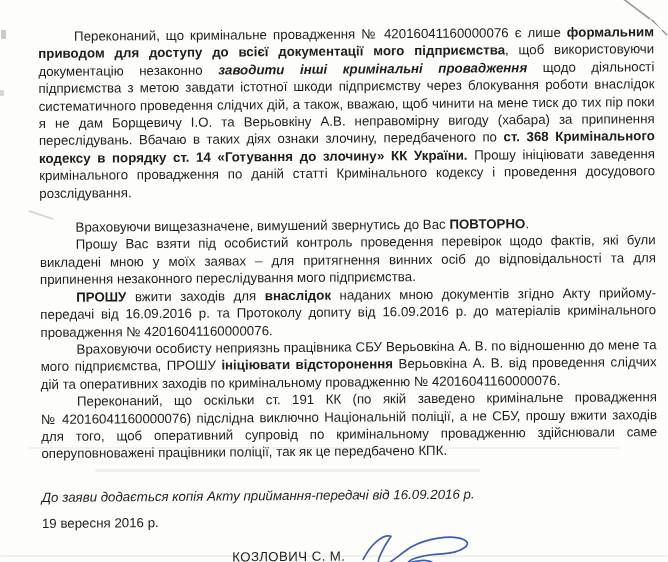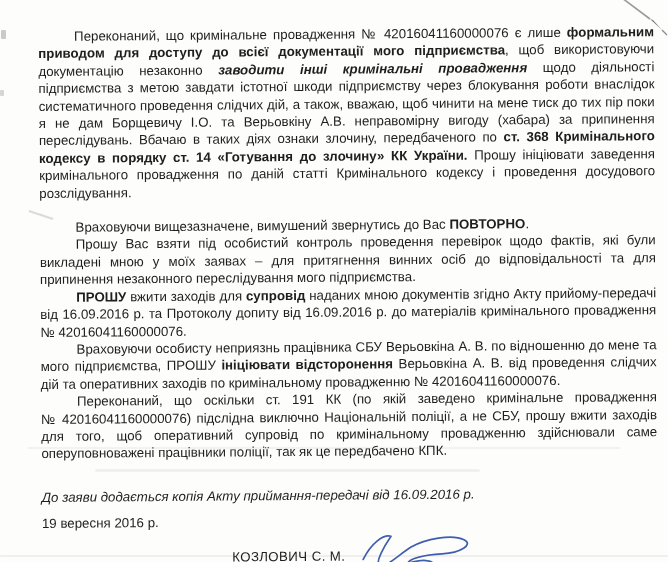--- a/index.html
+++ b/index.html
@@ -98,21 +98,21 @@
   <div class="speck k1"></div>
   <div class="speck k2"></div>
   <div class="speck k3"></div>
 
   <div class="content">
 
     <div id="doc-body">
         <p class="para indent"><span>Переконаний, що кримінальне провадження № 42016041160000076 є лише </span><span class="b">формальним приводом для доступу до всієї документації мого підприємства</span><span>, щоб використовуючи документацію незаконно </span><span class="b i">заводити інші кримінальні провадження</span><span> щодо діяльності підприємства з метою завдати істотної шкоди підприємству через блокування роботи внаслідок систематичного проведення слідчих дій, а також, вважаю, щоб чинити на мене тиск до тих пір поки я не дам Борщевичу І.О. та Верьовкіну А.В. неправомірну вигоду (хабара) за припинення переслідувань. Вбачаю в таких діях ознаки злочину, передбаченого по </span><span class="b">ст. 368 Кримінального кодексу в порядку ст. 14 «Готування до злочину» КК України.</span><span> Прошу ініціювати заведення кримінального провадження по даній статті Кримінального кодексу і проведення досудового розслідування.</span></p>
         <p class="para gap"><span>Враховуючи вищезазначене, вимушений звернутись до Вас </span><span class="b">ПОВТОРНО</span><span>.</span></p>
         <p class="para"><span>Прошу Вас взяти під особистий контроль проведення перевірок щодо фактів, які були викладені мною у моїх заявах – для притягнення винних осіб до відповідальності та для припинення незаконного переслідування мого підприємства.</span></p>
-        <p class="para"><span class="b">ПРОШУ</span><span> вжити заходів для </span><span class="b">супровід</span><span> наданих мною документів згідно Акту прийому-передачі від 16.09.2016 р. та Протоколу допиту від 16.09.2016 р. до матеріалів кримінального провадження №&nbsp;42016041160000076.</span></p>
+        <p class="para"><span class="b">ПРОШУ</span><span> вжити заходів для </span><span class="b">внаслідок</span><span> наданих мною документів згідно Акту прийому-передачі від 16.09.2016 р. та Протоколу допиту від 16.09.2016 р. до матеріалів кримінального провадження №&nbsp;42016041160000076.</span></p>
         <p class="para"><span>Враховуючи особисту неприязнь працівника СБУ Верьовкіна А. В. по відношенню до мене та мого підприємства, ПРОШУ </span><span class="b">ініціювати відсторонення</span><span> Верьовкіна А. В. від проведення слідчих дій та оперативних заходів по кримінальному провадженню №&nbsp;42016041160000076.</span></p>
         <p class="para"><span>Переконаний, що оскільки ст. 191 КК (по якій заведено кримінальне провадження №&nbsp;42016041160000076) підслідна виключно Національній поліції, а не СБУ, прошу вжити заходів для того, щоб оперативний супровід по кримінальному провадженню здійснювали саме оперуповноважені працівники поліції, так як це передбачено КПК.</span></p>
       </div>
 
     <p class="note">До заяви додається копія Акту приймання-передачі від 16.09.2016 р.</p>
 
     <p class="date-line">19 вересня 2016 р.</p>
 
     <div class="sig-row">
       <span class="sig-name">КОЗЛОВИЧ С. М.</span>

